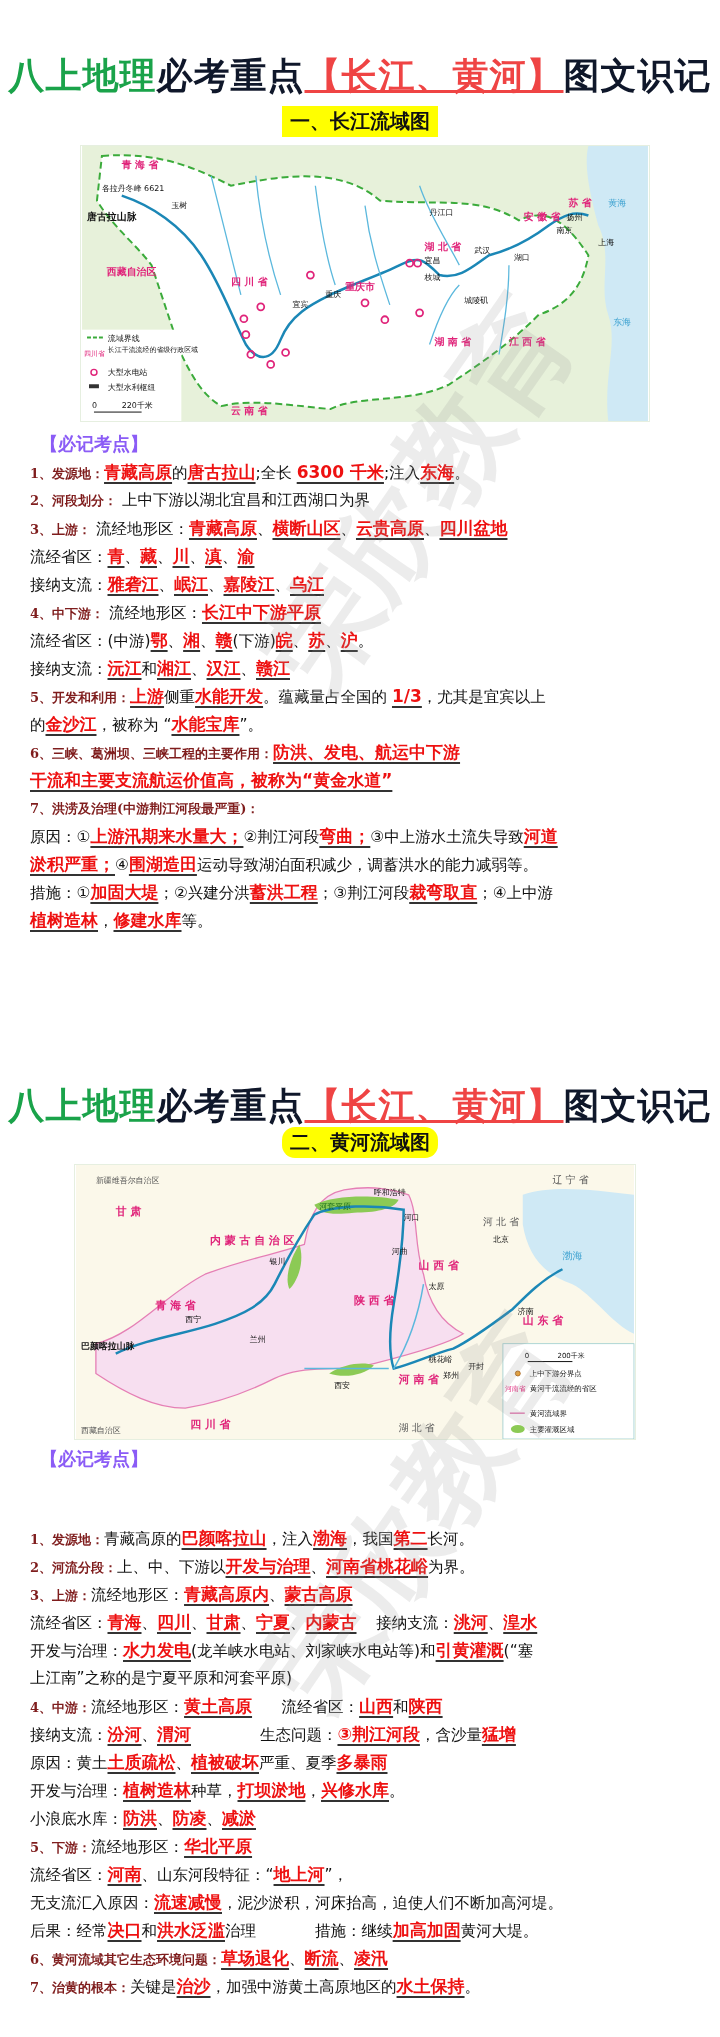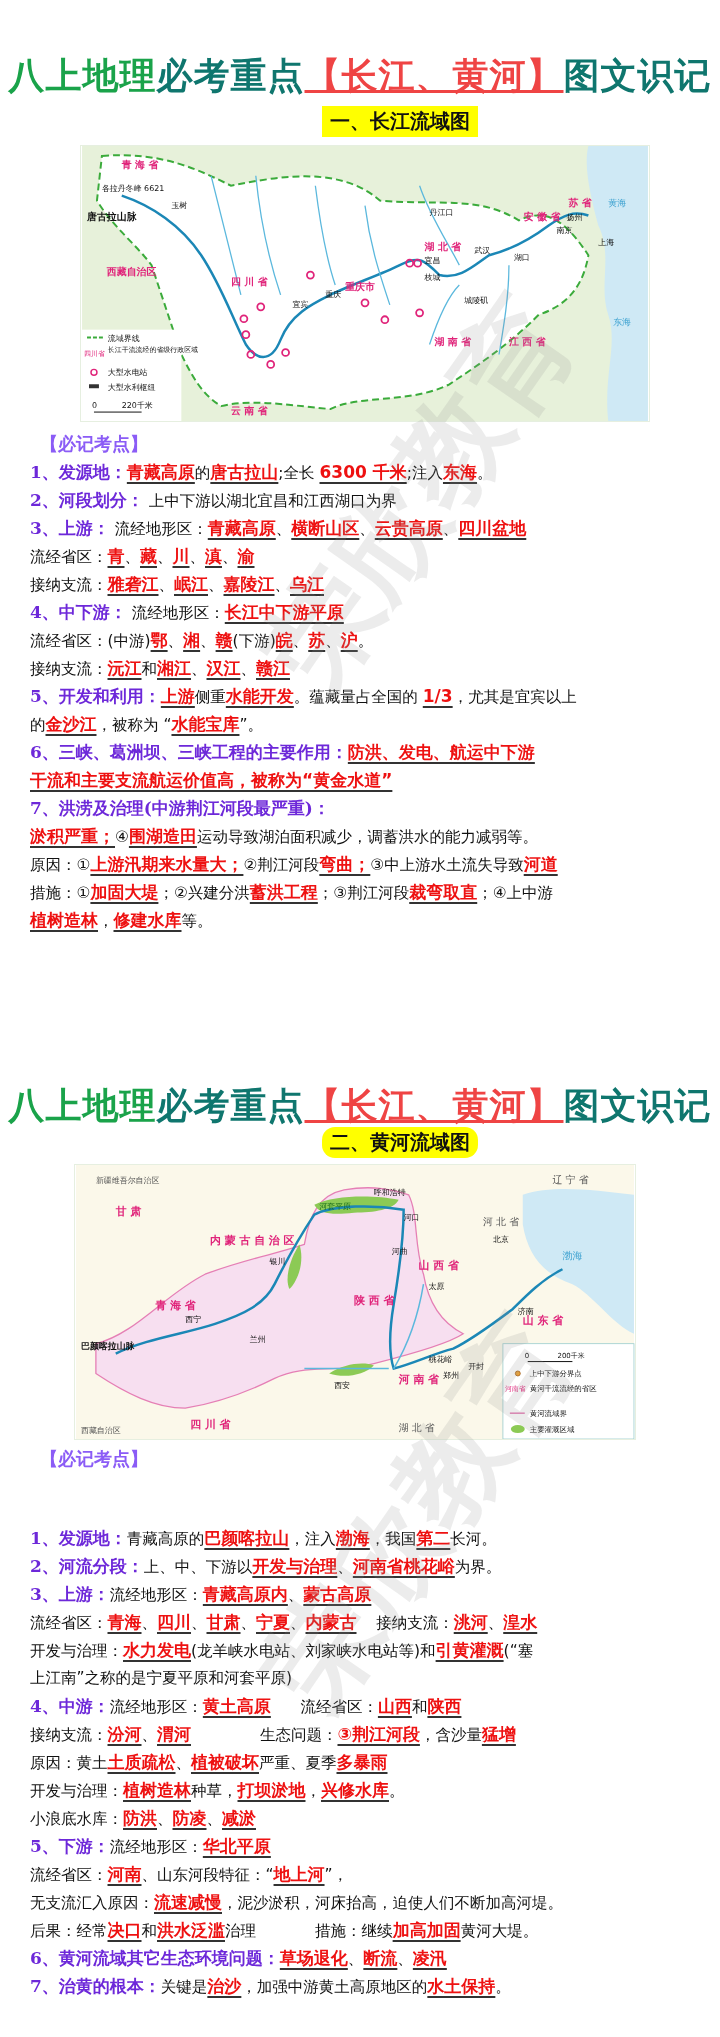--- a/index.html
+++ b/index.html
@@ -5,40 +5,40 @@
   * { box-sizing: border-box; margin: 0; padding: 0; }
   html, body { width: 720px; background: #ffffff; }
   body { font-family: "DejaVu Sans", "Liberation Sans", sans-serif; color: #111; position: relative; height: 2037px; overflow: hidden; }
 
   .page-title {
     position: absolute; left: 0; width: 720px; text-align: center;
     font-family: "DejaVu Serif", "Liberation Serif", serif;
     font-weight: bold; font-size: 36px; letter-spacing: 1px; white-space: nowrap;
   }
   .page-title .green { color: #1aa34a; }
-  .page-title .black { color: #0f766e; margin-top: 48px; }
+  .page-title .black { color: #0f172a; margin-top: 48px; }
   .page-title .red { color: #ef4444; text-decoration: underline; }
 
   .section-banner {
     position: absolute; left: 50%; transform: translateX(-50%);
     background: #ffff00; padding: 2px 8px;
     font-family: "DejaVu Serif", "Liberation Serif", serif;
-    font-weight: bold; font-size: 20px; color: #111; white-space: nowrap; margin-left: 40px;
+    font-weight: bold; font-size: 20px; color: #111; white-space: nowrap;
   }
 
   .map { position: absolute; border: 1px solid #e6efe0; overflow: hidden; }
   .map svg { display: block; width: 100%; height: 100%; }
 
   .kp-heading {
     position: absolute; left: 40px; font-weight: bold; font-size: 18px; color: #8b5cf6;
   }
 
   .content { position: absolute; left: 30px; width: 660px; font-size: 15.5px; line-height: 28px; }
   .line { white-space: nowrap; height: 28px; }
-  .num { font-family: "DejaVu Serif", "Liberation Serif", serif; font-weight: bold; font-size: 17px; color: #6d28d9; }
+  .num { font-family: "DejaVu Serif", "Liberation Serif", serif; font-weight: bold; font-size: 13px; color: #7f1d1d; }
   .plain { color: #111; }
   .ans { color: #ee1111; font-weight: bold; font-size: 17px; text-decoration: underline; text-decoration-color: #333; text-underline-offset: 4px; text-decoration-thickness: 1.5px; }
 
   .watermark {
     position: absolute; color: rgba(150,150,150,0.18); font-size: 110px; font-weight: bold;
     transform: rotate(-55deg); pointer-events: none; white-space: nowrap;
   }
 </style>
 </head>
 <body>
@@ -167,24 +167,24 @@
   <div class="line">
     <span class="num">6、三峡、葛洲坝、三峡工程的主要作用：</span><span class="ans">防洪、发电、航运中下游</span>
   </div>
   <div class="line">
     <span class="ans">干流和主要支流航运价值高，被称为“黄金水道”</span>
   </div>
   <div class="line">
     <span class="num">7、洪涝及治理(中游荆江河段最严重)：</span>
   </div>
   <div class="line">
+    <span class="plain">原因：①</span><span class="ans">上游汛期来水量大；</span><span class="plain">②荆江河段</span><span class="ans">弯曲；</span><span class="plain">③中上游水土流失导致</span><span class="ans">河道</span>
+  </div>
+  <div class="line">
     <span class="ans">淤积严重；</span><span class="plain">④</span><span class="ans">围湖造田</span><span class="plain">运动导致湖泊面积减少，调蓄洪水的能力减弱等。</span>
-  </div>
-  <div class="line">
-    <span class="plain">原因：①</span><span class="ans">上游汛期来水量大；</span><span class="plain">②荆江河段</span><span class="ans">弯曲；</span><span class="plain">③中上游水土流失导致</span><span class="ans">河道</span>
   </div>
   <div class="line">
     <span class="plain">措施：①</span><span class="ans">加固大堤</span><span class="plain">；②兴建分洪</span><span class="ans">蓄洪工程</span><span class="plain">；③荆江河段</span><span class="ans">裁弯取直</span><span class="plain">；④上中游</span>
   </div>
   <div class="line">
     <span class="ans">植树造林</span><span class="plain">，</span><span class="ans">修建水库</span><span class="plain">等。</span>
   </div>
 </div>
 
 <div class="page-title" style="top:1082px;">

